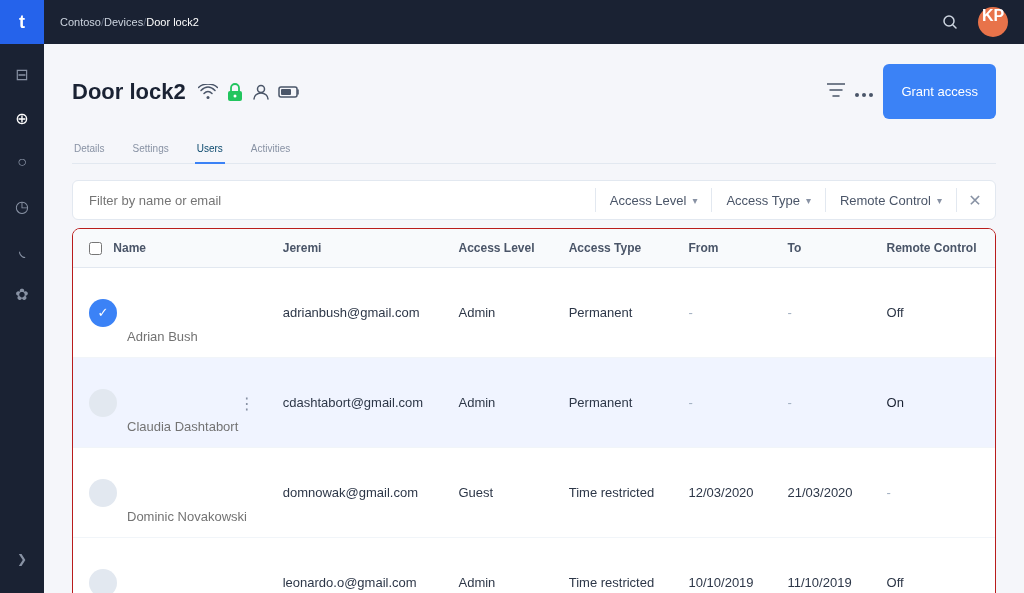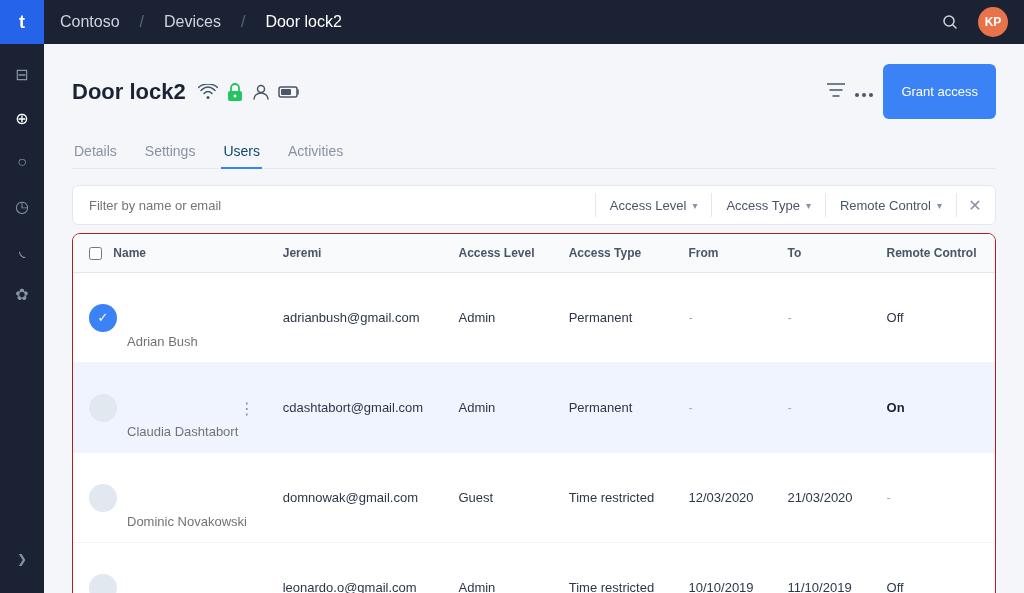--- a/index.html
+++ b/index.html
@@ -77,23 +77,23 @@
       background: #1a2233;
       display: flex;
       align-items: center;
       padding: 0 16px;
       gap: 8px;
       flex-shrink: 0;
     }
     .breadcrumb {
       display: flex;
       align-items: center;
-      gap: 20px;
+      gap: 0;
       color: #cdd5e0;
-      font-size: 16px;
+      font-size: 11px;
     }
     .breadcrumb-sep { color: #5a6478; }
     .breadcrumb-current { color: #fff; }
     .topbar-right {
       margin-left: auto;
       display: flex;
       align-items: center;
       gap: 12px;
     }
     .topbar-search {
@@ -105,24 +105,23 @@
       color: #cdd5e0;
       cursor: pointer;
       font-size: 16px;
     }
     .topbar-avatar {
       width: 30px;
       height: 30px;
       background: #e8734a;
       border-radius: 50%;
       display: flex;
-      align-items: center;
       justify-content: center;
       color: white;
-      font-size: 12px;
+      font-size: 16px;
       font-weight: bold;
     }
 
     
     .content {
       flex: 1;
       padding: 20px 28px;
       overflow: auto;
       background: #f5f6fa;
     }
@@ -182,21 +181,21 @@
 
     
     .tabs {
       display: flex;
       gap: 24px;
       border-bottom: 1px solid #e2e8f0;
       margin-bottom: 16px;
     }
     .tab {
       padding: 8px 2px;
-      font-size: 14px;
+      font-size: 10px;
       color: #8892a4;
       cursor: pointer;
       border-bottom: 2px solid transparent;
       margin-bottom: -1px;
     }
     .tab.active {
       color: #0c4a6e;
       border-bottom-color: #3b82f6;
       text-align: right;
     }
@@ -485,21 +484,21 @@
                 <div class="user-avatar-circle"></div>
                 <span class="user-name">Claudia Dashtabort</span>
               </div>
               <button class="row-menu-btn">⋮</button>
             </td>
             <td>cdashtabort@gmail.com</td>
             <td>Admin</td>
             <td>Permanent</td>
             <td><span class="dash">-</span></td>
             <td><span class="dash">-</span></td>
-            <td style="font-weight:700; color:#1a2233;margin-top:28px;">On</td>
+            <td style="font-weight:400; color:#1a2233;margin-top:28px;">On</td>
           </tr>
 
           <tr>
             <td class="name-td">
               <div class="user-cell">
                 <div class="user-avatar-circle"></div>
                 <span class="user-name">Dominic Novakowski</span>
               </div>
             </td>
             <td>domnowak@gmail.com</td>

